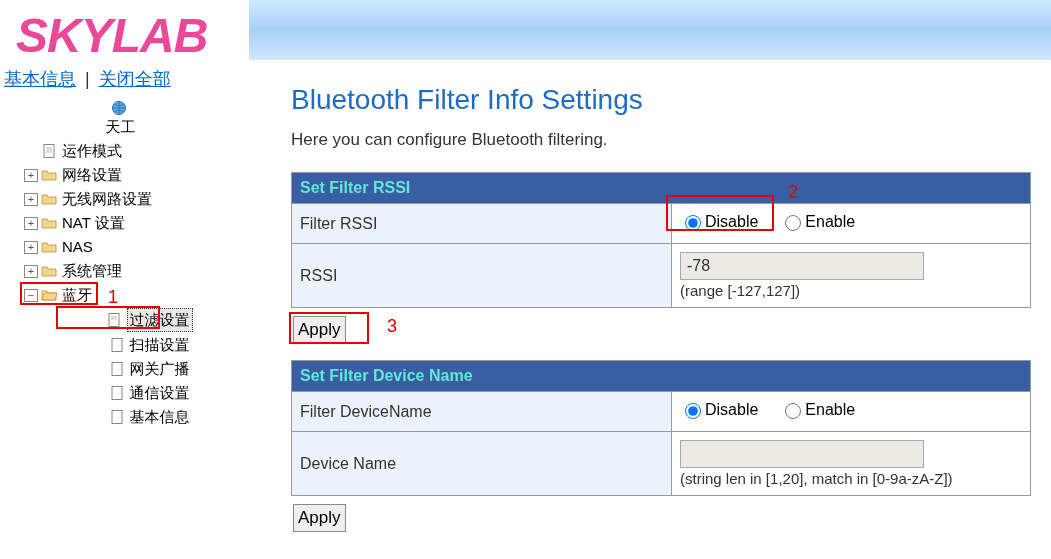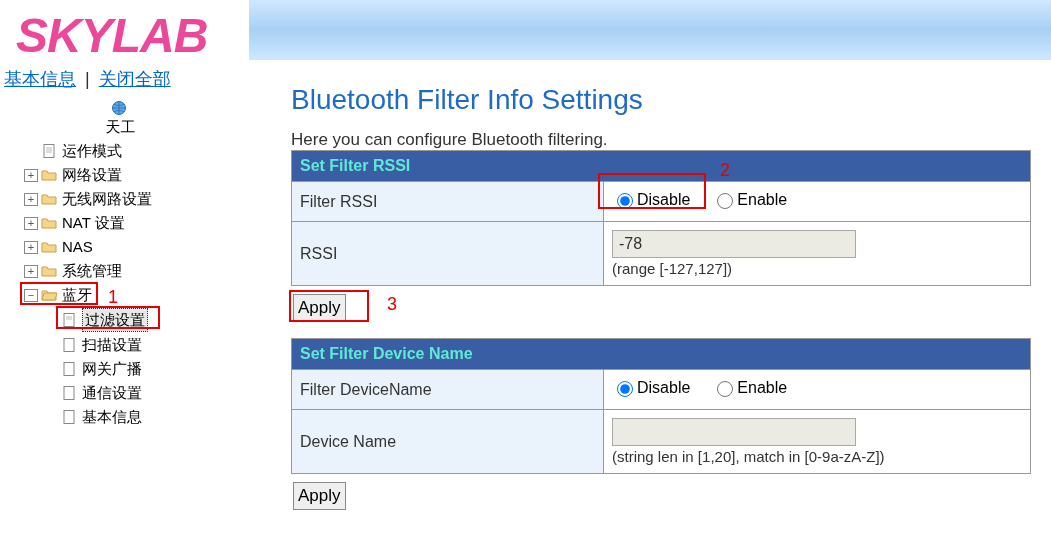--- a/index.html
+++ b/index.html
@@ -44,21 +44,21 @@
     line-height: 22px;
   }
   .tree-item {
     display: flex;
     align-items: center;
     padding: 1px 0;
     white-space: nowrap;
   }
   .tree-indent-0 { padding-left: 0px; flex-direction: column; }
   .tree-indent-1 { padding-left: 20px; }
-  .tree-indent-2 { padding-left: 40px; }
+  .tree-indent-2 { padding-left: 40px; justify-content: center; }
   .plus-box, .minus-box, .no-box {
     display: inline-block;
     width: 14px;
     height: 13px;
     text-align: center;
     line-height: 11px;
     font-size: 11px;
     margin-right: 2px;
     color: #555;
   }
@@ -107,20 +107,21 @@
   }
   h1 {
     color: #1e6bc6;
     font-size: 28px;
     font-weight: normal;
     margin: 0 0 14px 0;
   }
   .sub {
     color: #333;
     font-size: 17px;
+    margin-bottom: 22px;
   }
   table.cfg {
     border-collapse: collapse;
     width: 740px;
     margin-bottom: 4px;
   }
   table.cfg th {
     background: #3a5ea3;
     color: #5eead4;
     font-weight: bold;
@@ -130,21 +131,21 @@
     border: 1px solid #999;
   }
   table.cfg td {
     border: 1px solid #999;
     padding: 8px 8px;
     font-size: 16px;
     vertical-align: middle;
   }
   table.cfg td.label-cell {
     background: #eaf3fb;
-    width: 312px;
+    width: 380px;
     color: #333;
   }
   .radio-group { display: inline-flex; align-items: center; gap: 8px; }
   .radio-group label { margin-right: 14px; display: inline-flex; align-items: center; }
   input[type="radio"] {
     width: 16px; height: 16px; margin-right: 4px;
   }
   input[type="text"] {
     width: 244px;
     height: 28px;

